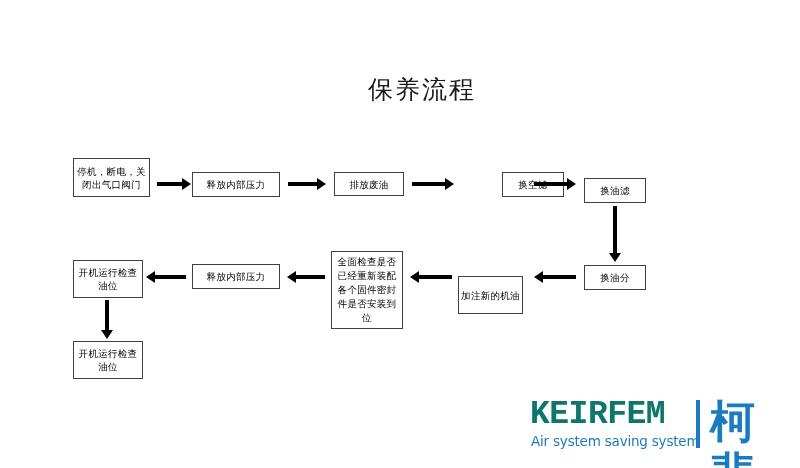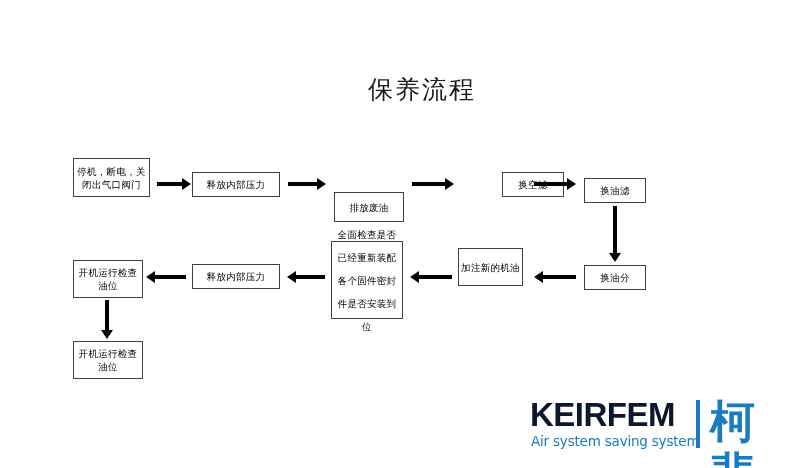--- a/index.html
+++ b/index.html
@@ -105,22 +105,22 @@
     height: 56px;
   }
   .logo-wordmark {
     position: absolute;
     left: 0;
     top: 0;
     font-size: 33px;
     line-height: 34px;
     font-weight: bold;
     letter-spacing: -0.5px;
-    color: #0f172a;
-    font-family: Liberation Sans, sans-serif;
+    color: #0f766e;
+    font-family: Liberation Mono, monospace;
   }
   .logo-tagline {
     position: absolute;
     left: 1px;
     top: 35px;
     font-size: 13.5px;
     line-height: 16px;
     color: #1a7bbf;
     letter-spacing: -0.2px;
     font-family: "DejaVu Sans", "Liberation Sans", sans-serif;
@@ -163,21 +163,21 @@
 
   <div class="node" style="left:192px; top:172px; width:88px; height:25px;">
     <span class="txt">释放内部压力</span>
   </div>
 
   <div class="arrow-h right" style="left:288px; top:178px; width:38px;">
     <span class="shaft"></span>
     <span class="head"></span>
   </div>
 
-  <div class="node" style="left:334px; top:172px; width:70px; height:30px;margin-top:20px;">
+  <div class="node" style="left:334px; top:172px; width:70px; height:24px;">
     <span class="txt">排放废油</span>
   </div>
 
   <div class="arrow-h right" style="left:412px; top:178px; width:42px;">
     <span class="shaft"></span>
     <span class="head"></span>
   </div>
 
   <div class="node" style="left:462px; top:172px; width:62px; height:25px;margin-left:40px;">
     <span class="txt">换空滤</span>
@@ -199,30 +199,30 @@
 
   <div class="node" style="left:584px; top:265px; width:62px; height:25px;">
     <span class="txt">换油分</span>
   </div>
 
   <div class="arrow-h left" style="left:534px; top:271px; width:42px;">
     <span class="shaft"></span>
     <span class="head"></span>
   </div>
 
-  <div class="node" style="left:458px; top:248px; width:65px; height:38px;">
+  <div class="node" style="left:458px; top:276px; width:65px; height:38px;">
     <span class="txt">加注新的机油</span>
   </div>
 
   <div class="arrow-h left" style="left:410px; top:271px; width:42px;">
     <span class="shaft"></span>
     <span class="head"></span>
   </div>
 
-  <div class="node" style="left:331px; top:241px; width:72px; height:78px; font-size:9.5px; line-height:23px;">
+  <div class="node" style="left:331px; top:251px; width:72px; height:78px; font-size:9.5px; line-height:14px;">
     <span class="txt">全面检查是否已经重新装配各个固件密封件是否安装到位</span>
   </div>
 
   <div class="arrow-h left" style="left:287px; top:271px; width:38px;">
     <span class="shaft"></span>
     <span class="head"></span>
   </div>
 
   <div class="node" style="left:192px; top:264px; width:88px; height:25px;">
     <span class="txt">释放内部压力</span>

